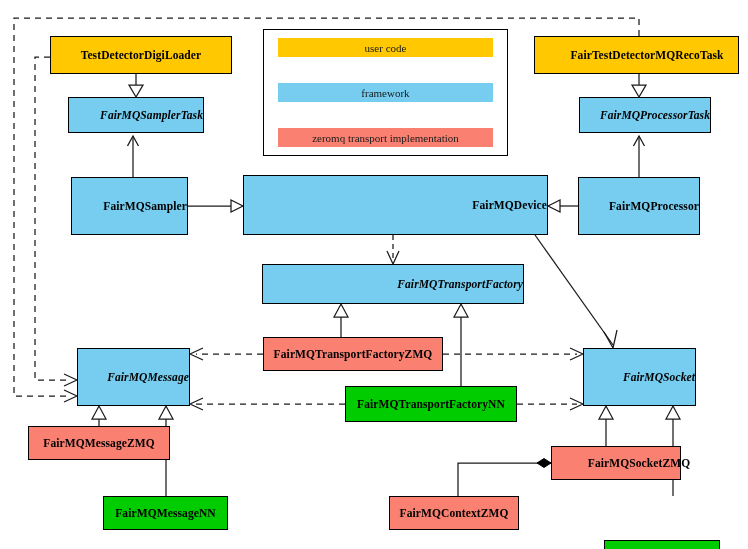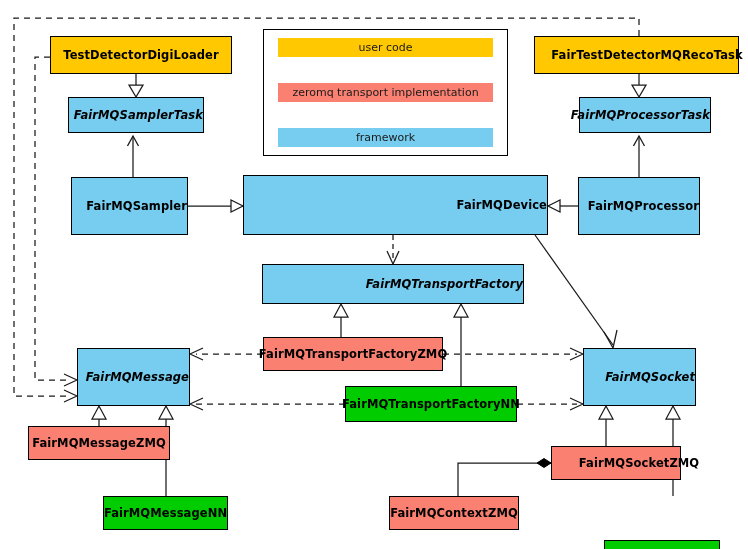--- a/index.html
+++ b/index.html
@@ -2,21 +2,21 @@
 <html><head>
 <meta charset="utf-8">
 <style>
   html,body{margin:0;padding:0;}
   body{
     width:748px;height:549px;
     background:#ffffff;
     font-family:"DejaVu Sans", sans-serif;
     overflow:hidden;
   }
-  #canvas{position:relative;width:748px;height:549px;}
+  #canvas{position:relative;width:748px;height:549px;font-family:Liberation Serif, serif;}
   svg.edges{position:absolute;left:0;top:0;width:748px;height:549px;overflow:visible;}
 
   .node{
     position:absolute;
     box-sizing:border-box;
     border:1.3px solid #000;
     display:flex;align-items:center;justify-content:center;
     text-align:center;
     font-size:11.5px;
     font-weight:bold;
@@ -169,25 +169,25 @@
         <path d="M77,396 L64,390 M77,396 L64,402"></path>
       </g>
 
     </g>
   </svg>
 
   <div id="legend">
     <div class="legend-row" style="background:#ffc800">
       <span>user code</span>
     </div>
+    <div class="legend-row" style="background:#76cdf0">
+      <span>framework</span>
+    </div>
     <div class="legend-row" style="background:#fa8072">
       <span>zeromq transport implementation</span>
-    </div>
-    <div class="legend-row" style="background:#76cdf0">
-      <span>framework</span>
     </div>
   </div>
 
   <div id="nodes-layer">
       <div class="node c-user" style="left: 50px; top: 36px; width: 182px; height: 38px;">
         <span>TestDetectorDigiLoader</span>
       </div>
       <div class="node c-framework abstract" style="left: 68px; top: 97px; width: 136px; height: 36px;">
         <span>FairMQSamplerTask</span>
       </div>

